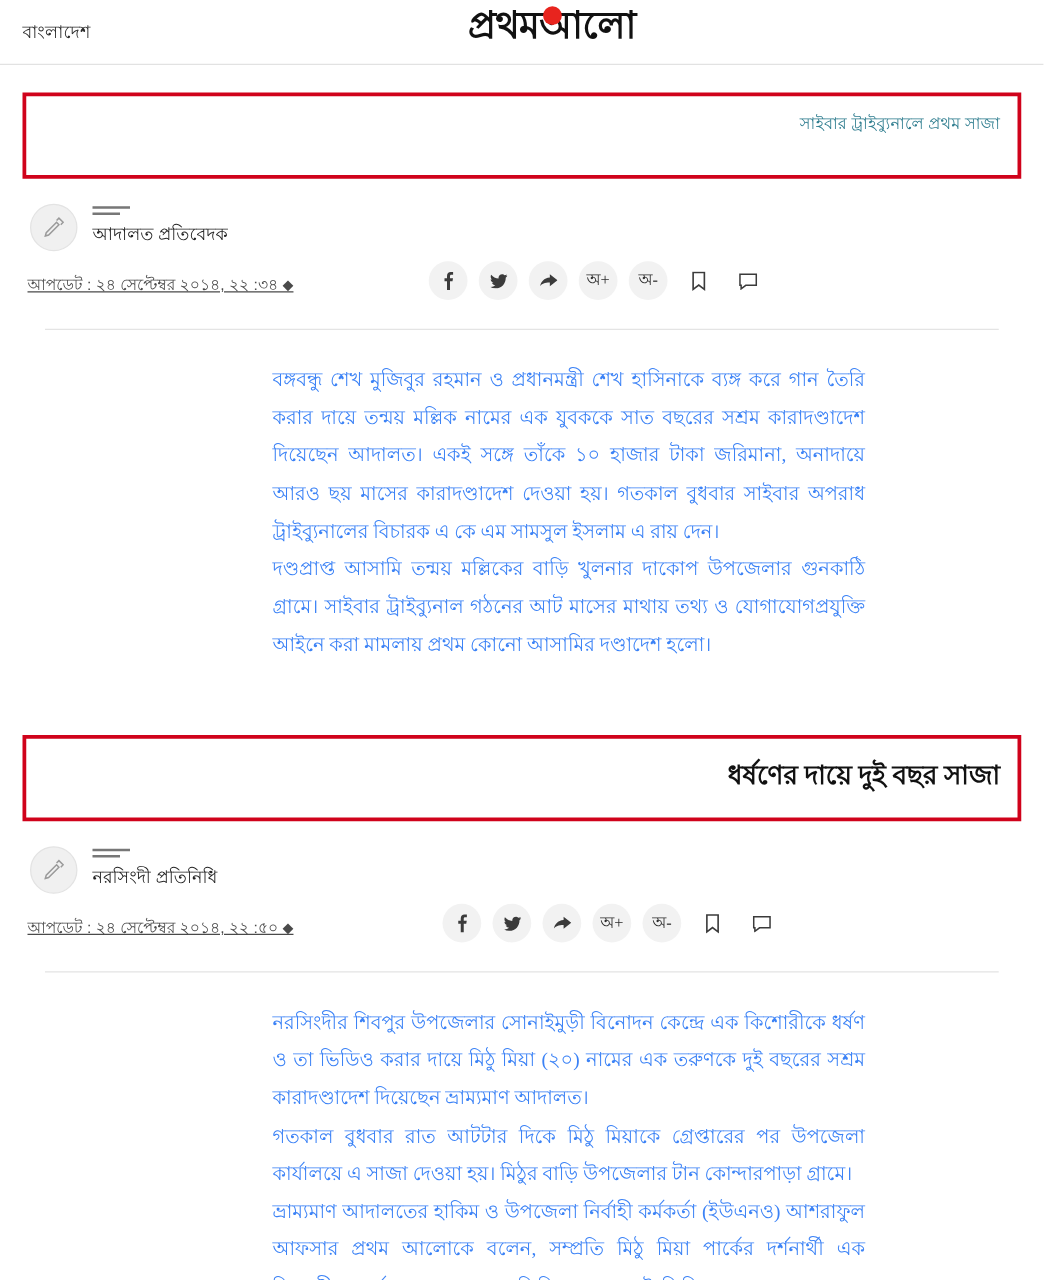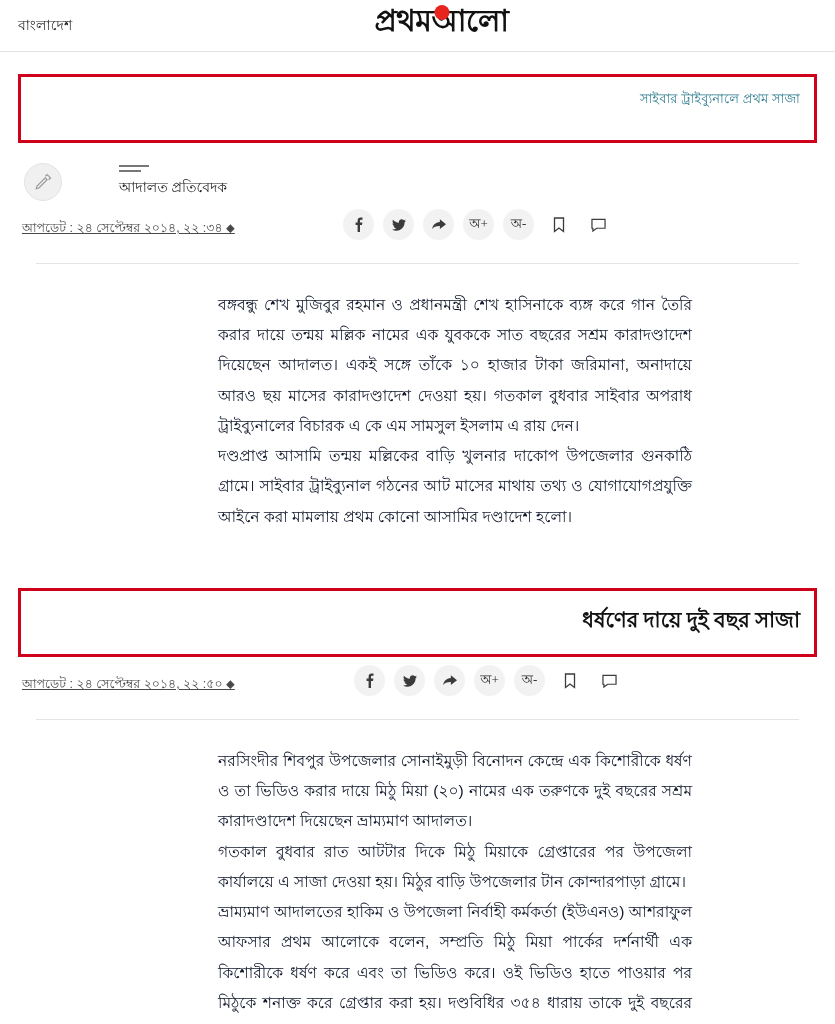--- a/index.html
+++ b/index.html
@@ -88,21 +88,20 @@
     font-size: 21px;
     line-height: 1.3;
     margin: 6px 0 2px 4px;
   }
 
   
   .byline-row {
     display: flex;
     align-items: center;
     margin: 20px 0 0 6px;
-    gap: 45px;
   }
   .avatar {
     width: 38px;
     height: 38px;
     border-radius: 50%;
     background: #f0f0f0;
     border: 1px solid #e3e3e3;
     display: flex;
     align-items: center;
     justify-content: center;
@@ -172,24 +171,24 @@
   .rule {
     border: 0;
     border-top: 1px solid #e4e4e4;
     margin: 14px 18px 0 18px;
   }
 
   
   .body-copy {
     margin: 26px 0 0 0;
     padding: 0 125px 0 200px;
-    font-family: Liberation Sans, sans-serif;
+    font-family: Liberation Serif, serif;
     font-size: 15.5px;
     line-height: 1.95;
-    color: #0f172a;
+    color: #3b82f6;
     text-align: justify;
   }
   .body-copy p { margin: 0 0 0 0; }
   .body-copy p + p { margin-top: 0; }
 
   .gap-lg { height: 34px; }
 </style>
 </head>
 <body>
 
@@ -268,20 +267,35 @@
   </div>
 
   <div class="gap-lg"></div>
 
   <div class="article">
 
     <div class="headline-box">
       <h1 class="headline single">ধর্ষণের দায়ে দুই বছর সাজা</h1>
     </div>
 
+    <div class="byline-row">
+      <div class="avatar">
+        <svg width="18" height="18" viewBox="0 0 24 24" fill="none" stroke="#9a9a9a" stroke-width="1.6">
+          <path d="M3 21l3.5-1 11-11-2.5-2.5-11 11z"></path>
+          <path d="M15 4.5L17.5 2 22 6.5 19.5 9"></path>
+        </svg>
+      </div>
+      <div class="byline-texts">
+        <span class="author-lines">
+          <i class="l1"></i>
+            <i class="l2"></i>
+        </span>
+        <span class="author-name">নরসিংদী প্রতিনিধি</span>
+      </div>
+    </div>
 
     <div class="meta-row">
       <div class="timestamp">আপডেট : ২৪ সেপ্টেম্বর ২০১৪, ২২ :৫০ ⬥</div>
       <div class="share-bar second">
         <div class="sbtn">
           <svg width="8" height="15" viewBox="0 0 8 15" fill="#3b3b3b">
               <path d="M5 15V8h2l.4-2.5H5V4c0-.7.2-1.2 1.2-1.2H7.5V.6C7.2.5 6.4.5 5.6.5 3.8.5 2.6 1.6 2.6 3.7v1.8H.6V8h2v7H5z"></path>
             </svg>
         </div>
         <div class="sbtn">

